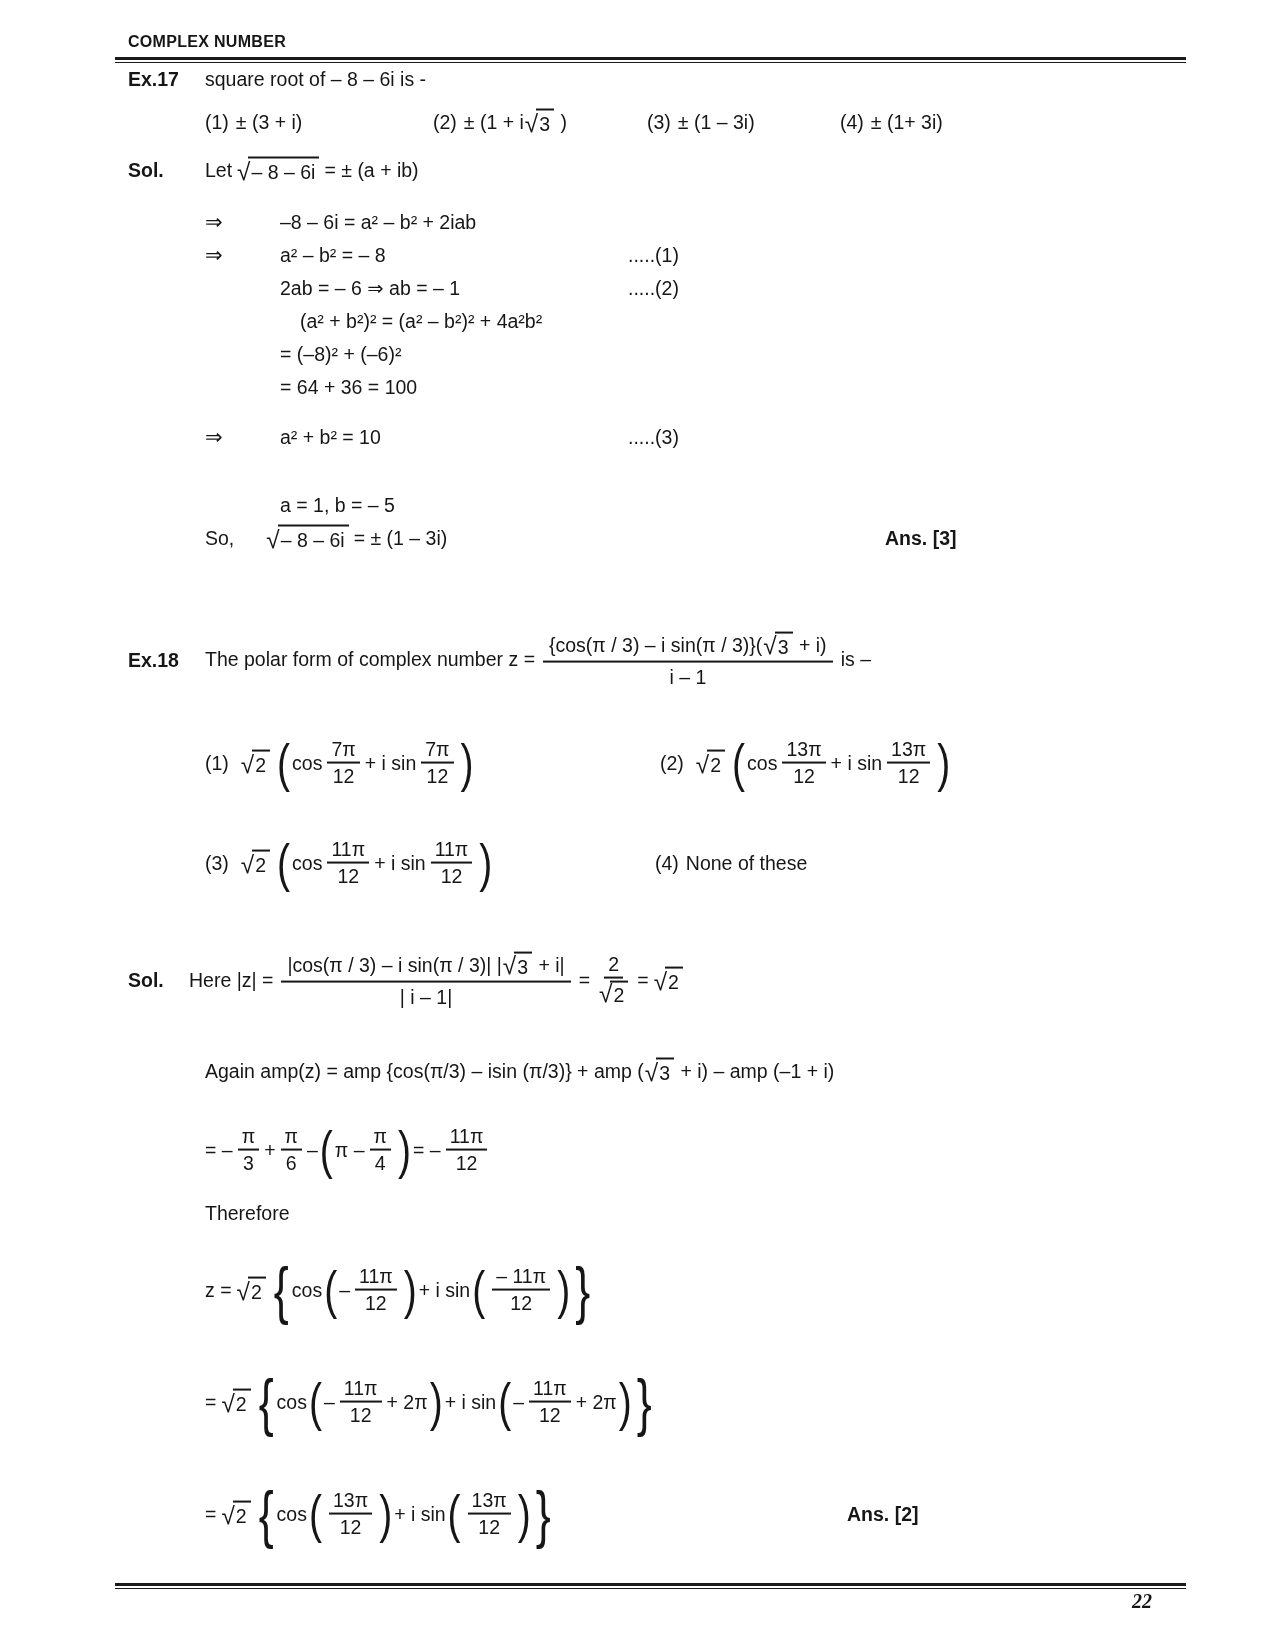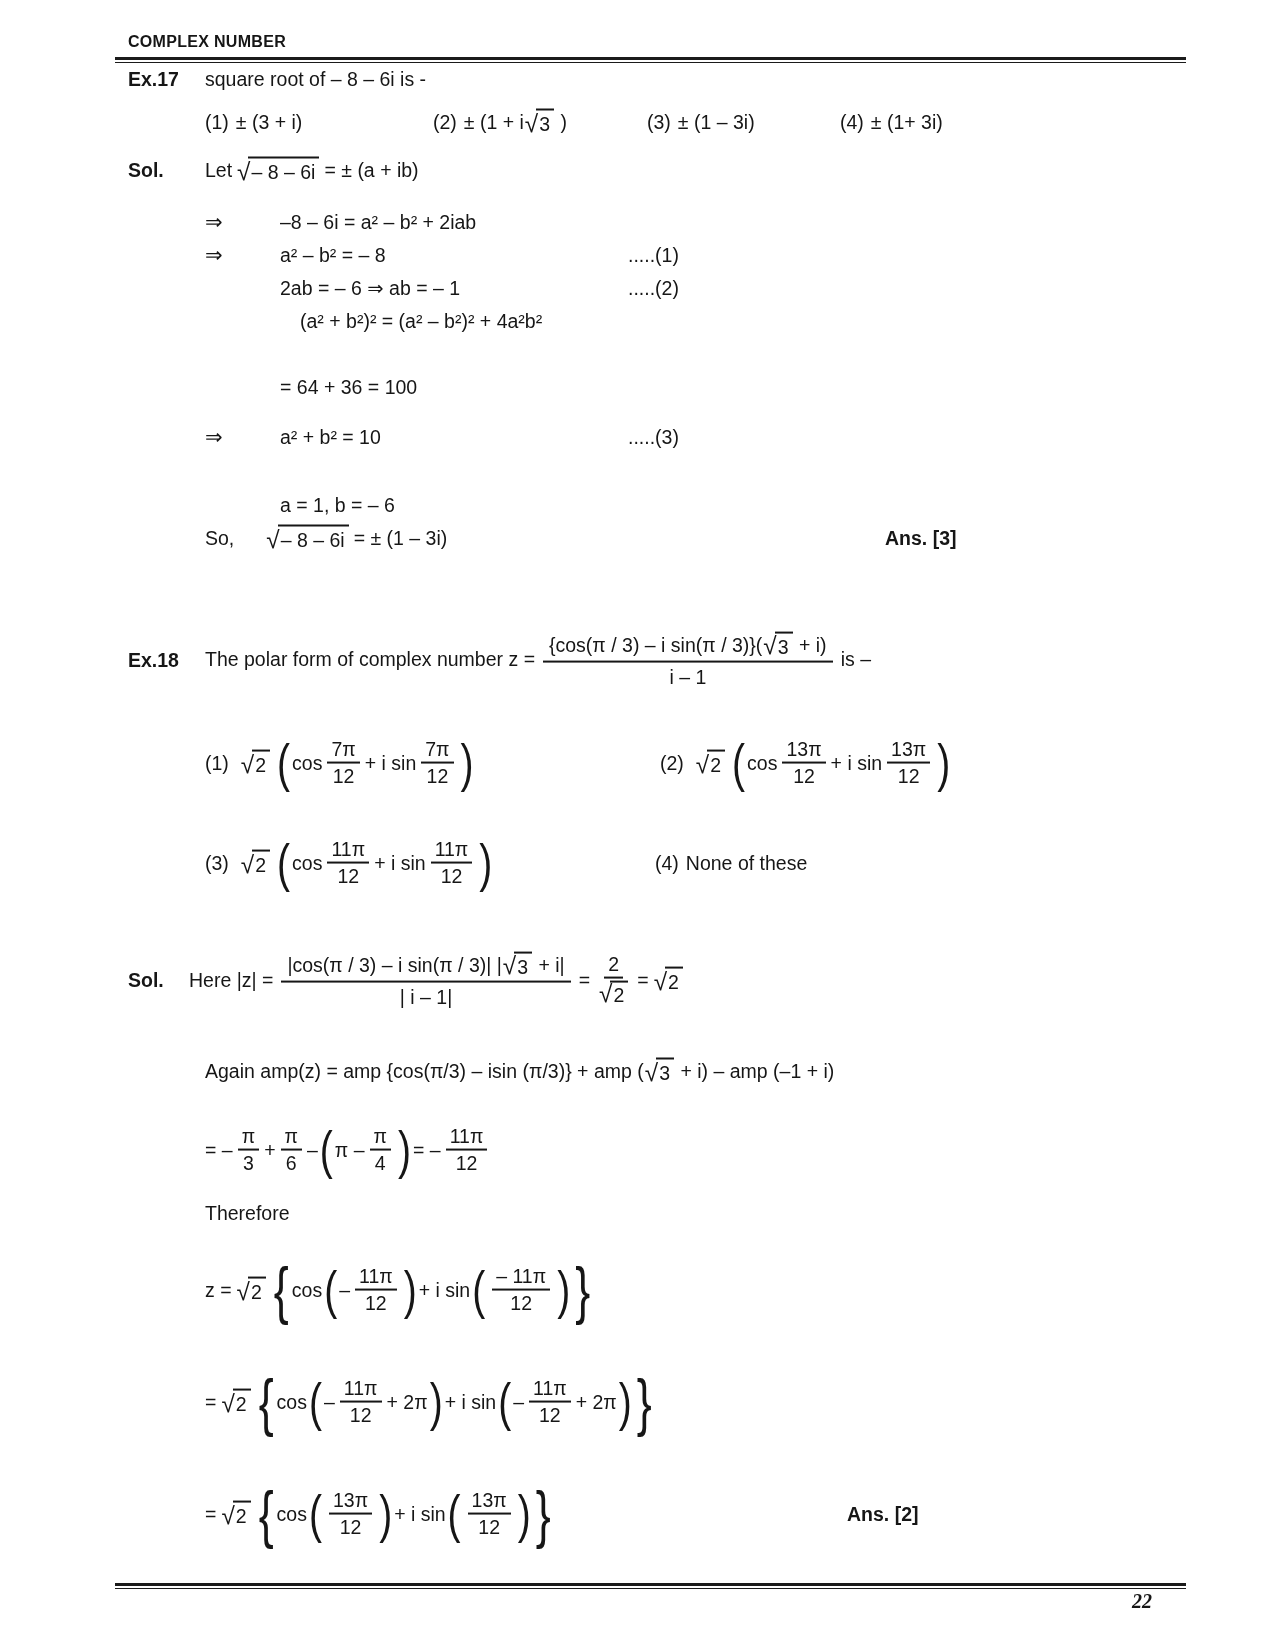--- a/index.html
+++ b/index.html
@@ -74,30 +74,33 @@
     <span class="p" style="left:280px;">a² – b² = – 8</span>
     <span class="p" style="left:628px;">.....(1)</span>
   </div>
   <div class="r" style="top:275px;height:26px;">
     <span class="p" style="left:280px;">2ab = – 6 ⇒ ab = – 1</span>
     <span class="p" style="left:628px;">.....(2)</span>
   </div>
   <div class="r" style="top:308px;height:26px;">
     <span class="p" style="left:280px;margin-left:20px;">(a² + b²)² = (a² – b²)² + 4a²b²</span>
   </div>
+  <div class="r" style="top:341px;height:26px;">
+    <span class="p" style="left:280px;">= (–8)² + (–6)²</span>
+  </div>
   <div class="r" style="top:374px;height:26px;">
     <span class="p" style="left:280px;">= 64 + 36 = 100</span>
   </div>
   <div class="r" style="top:424px;height:26px;">
     <span class="p arw" style="left:205px;">⇒</span>
     <span class="p" style="left:280px;">a² + b² = 10</span>
     <span class="p" style="left:628px;">.....(3)</span>
   </div>
   <div class="r" style="top:492px;height:26px;">
-    <span class="p" style="left:280px;">a = 1, b = – 6</span>
+    <span class="p" style="left:280px;">a = 1, b = – 5</span>
   </div>
 
   <div class="r" style="top:514px;height:48px;">
     <span class="p" style="left:205px;">
       <span>So,</span><span class="sqrt" style="margin-left:32px;"><span class="sg">√</span><span class="rad">– 8 – 6i</span></span><span>= ± (1 – 3i)</span>
     </span>
     <span class="p b" style="left:885px;">Ans. [3]</span>
   </div>
 
   <div class="r" style="top:612px;height:95px;">

